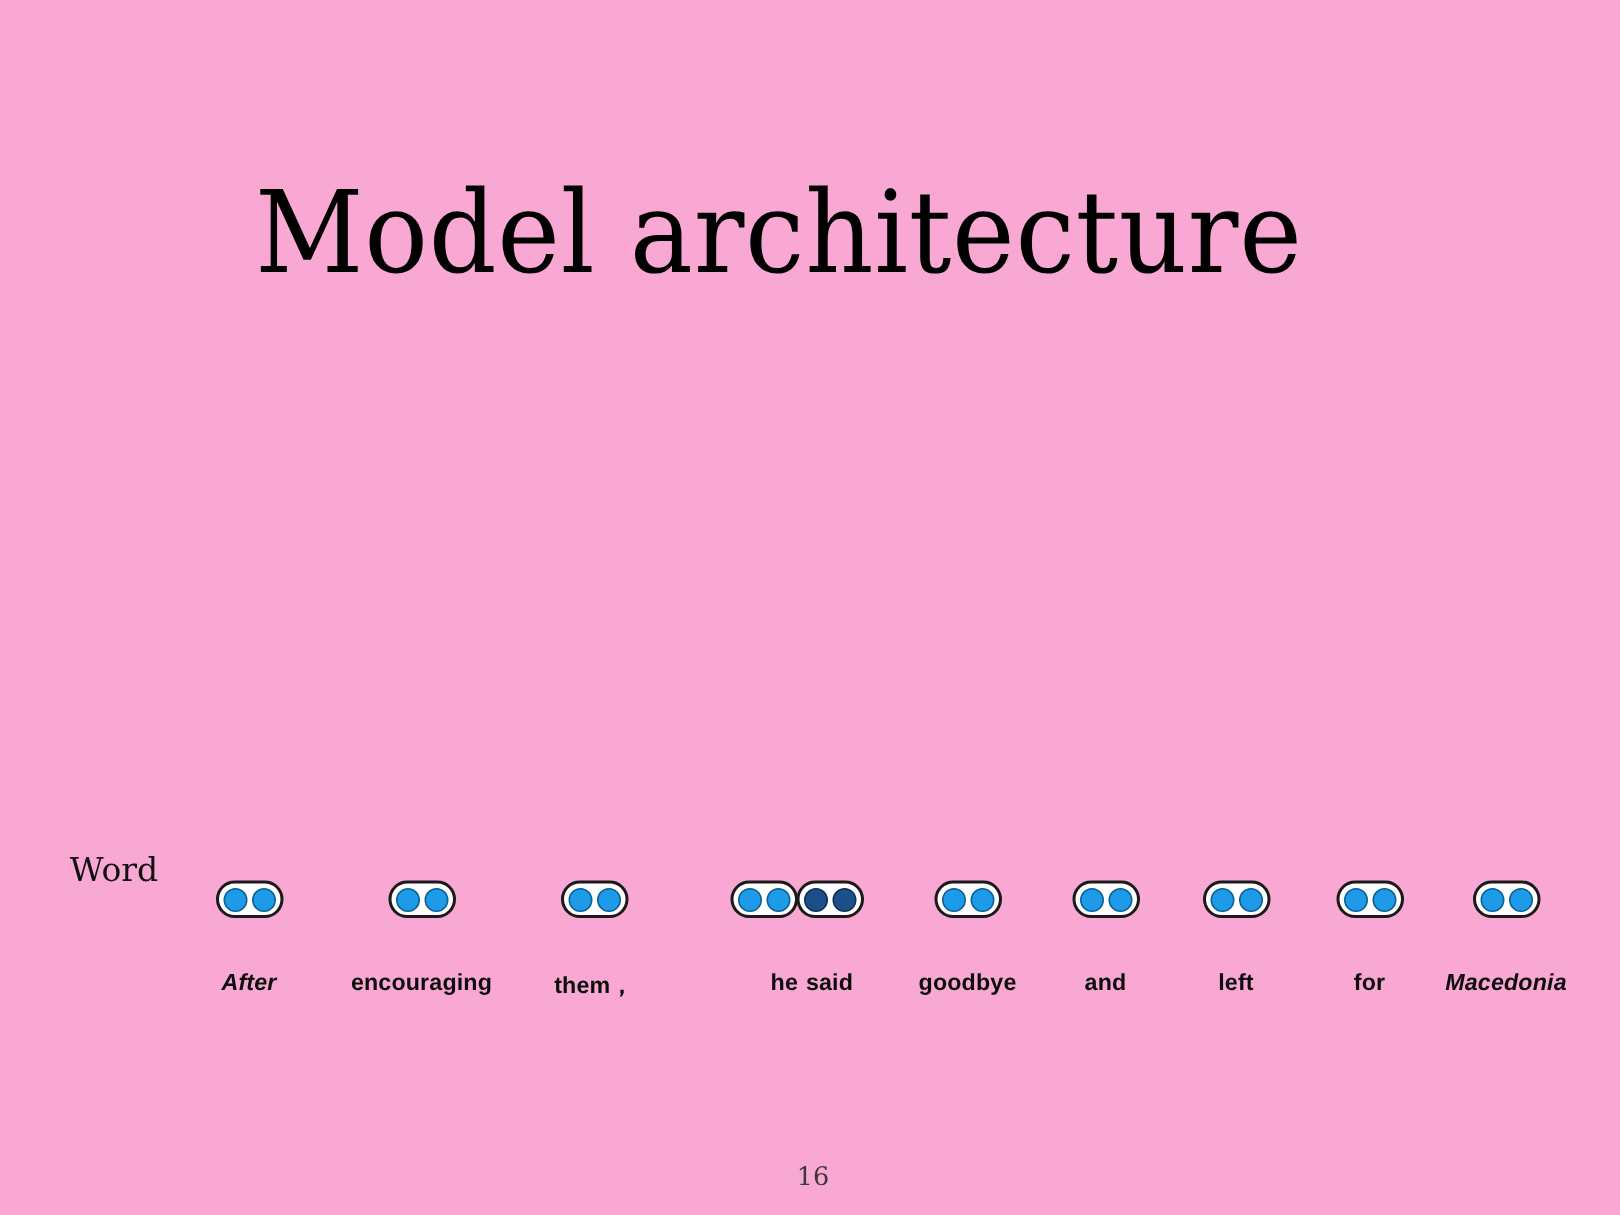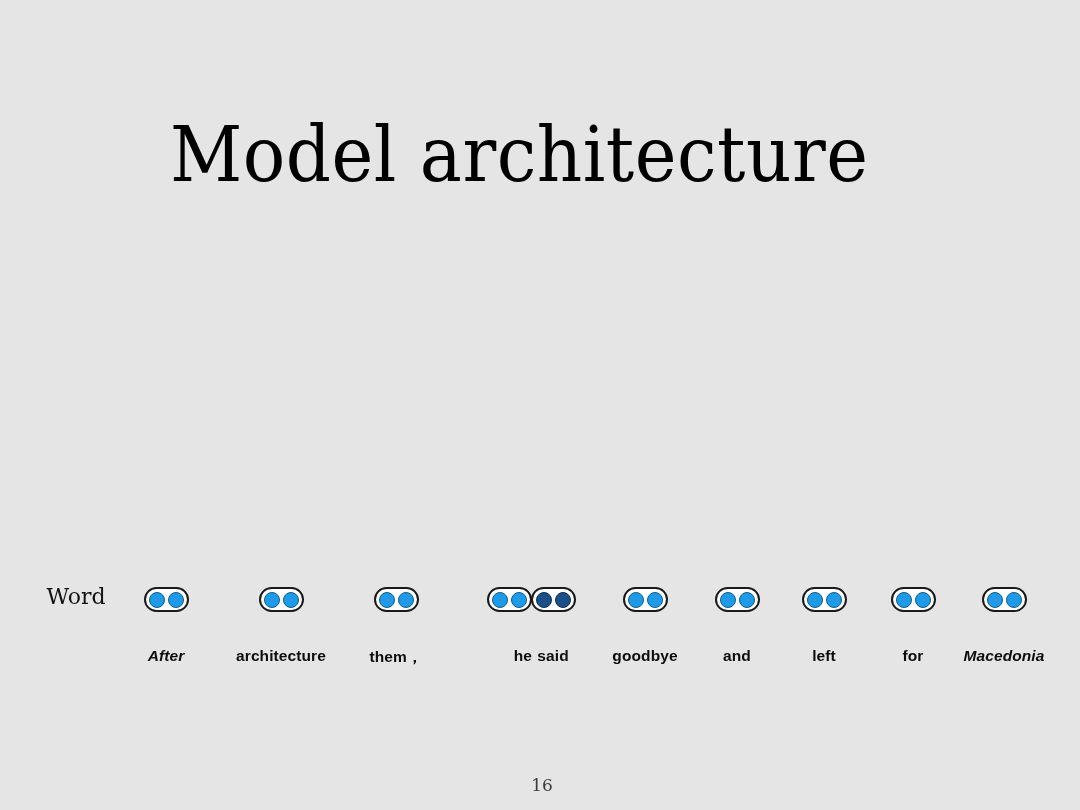--- a/index.html
+++ b/index.html
@@ -7,21 +7,21 @@
     padding: 0;
     background: #ffffff;
   }
   body {
     font-family: "Liberation Sans", sans-serif;
   }
   #slide {
     position: relative;
     width: 1080px;
     height: 810px;
-    background: #e5e5e5;
+    background: #f9a8d4;
     overflow: hidden;
   }
 
   
   #slide-title {
     position: absolute;
     left: 170px;
     top: 66px;
     width: 800px;
     font-family: "DejaVu Serif", "Liberation Serif", serif;
@@ -51,21 +51,20 @@
     width: 152px;
     text-align: center;
     font-family: "DejaVu Serif", "Liberation Serif", serif;
     font-size: 22px;
     line-height: 1.22;
     color: #111111;
     white-space: nowrap;
   }
   #word-embedding-label .lbl-line {
     display: block;
-    margin-top: 16px;
   }
 
   .token-col {
     position: absolute;
     top: 0;
     width: 140px;
     margin-left: -70px;
     text-align: center;
   }
 
@@ -132,21 +131,21 @@
   <h1 id="slide-title">Model architecture</h1>
 
   <div id="embedding-row">
 
     <div id="word-embedding-label">
       <span class="lbl-line">Word</span>
     </div>
 
     <div id="token-container">
         <div class="token-col" style="left: 166px; font-style: italic;"><div class="embed-capsule"><span class="embed-dot dot-left"></span><span class="embed-dot dot-right"></span></div><span class="token-word">After</span></div>
-        <div class="token-col" style="left: 281px;"><div class="embed-capsule"><span class="embed-dot dot-left"></span><span class="embed-dot dot-right"></span></div><span class="token-word">architecture</span></div>
+        <div class="token-col" style="left: 281px;"><div class="embed-capsule"><span class="embed-dot dot-left"></span><span class="embed-dot dot-right"></span></div><span class="token-word">encouraging</span></div>
         <div class="token-col" style="left: 396px;"><div class="embed-capsule"><span class="embed-dot dot-left"></span><span class="embed-dot dot-right"></span></div><span class="token-word">them，</span></div>
         <div class="token-col" style="left: 462px; text-align: right;"><div class="embed-capsule"><span class="embed-dot dot-left"></span><span class="embed-dot dot-right"></span></div><span class="token-word">he</span></div>
         <div class="token-col" style="left: 553px;"><div class="embed-capsule dark"><span class="embed-dot dot-left"></span><span class="embed-dot dot-right"></span></div><span class="token-word">said</span></div>
         <div class="token-col" style="left: 645px;"><div class="embed-capsule"><span class="embed-dot dot-left"></span><span class="embed-dot dot-right"></span></div><span class="token-word">goodbye</span></div>
         <div class="token-col" style="left: 737px;"><div class="embed-capsule"><span class="embed-dot dot-left"></span><span class="embed-dot dot-right"></span></div><span class="token-word">and</span></div>
         <div class="token-col" style="left: 824px;"><div class="embed-capsule"><span class="embed-dot dot-left"></span><span class="embed-dot dot-right"></span></div><span class="token-word">left</span></div>
         <div class="token-col" style="left: 913px;"><div class="embed-capsule"><span class="embed-dot dot-left"></span><span class="embed-dot dot-right"></span></div><span class="token-word">for</span></div>
         <div class="token-col" style="left: 1004px; font-style: italic;"><div class="embed-capsule"><span class="embed-dot dot-left"></span><span class="embed-dot dot-right"></span></div><span class="token-word">Macedonia</span></div>
       </div>
 

